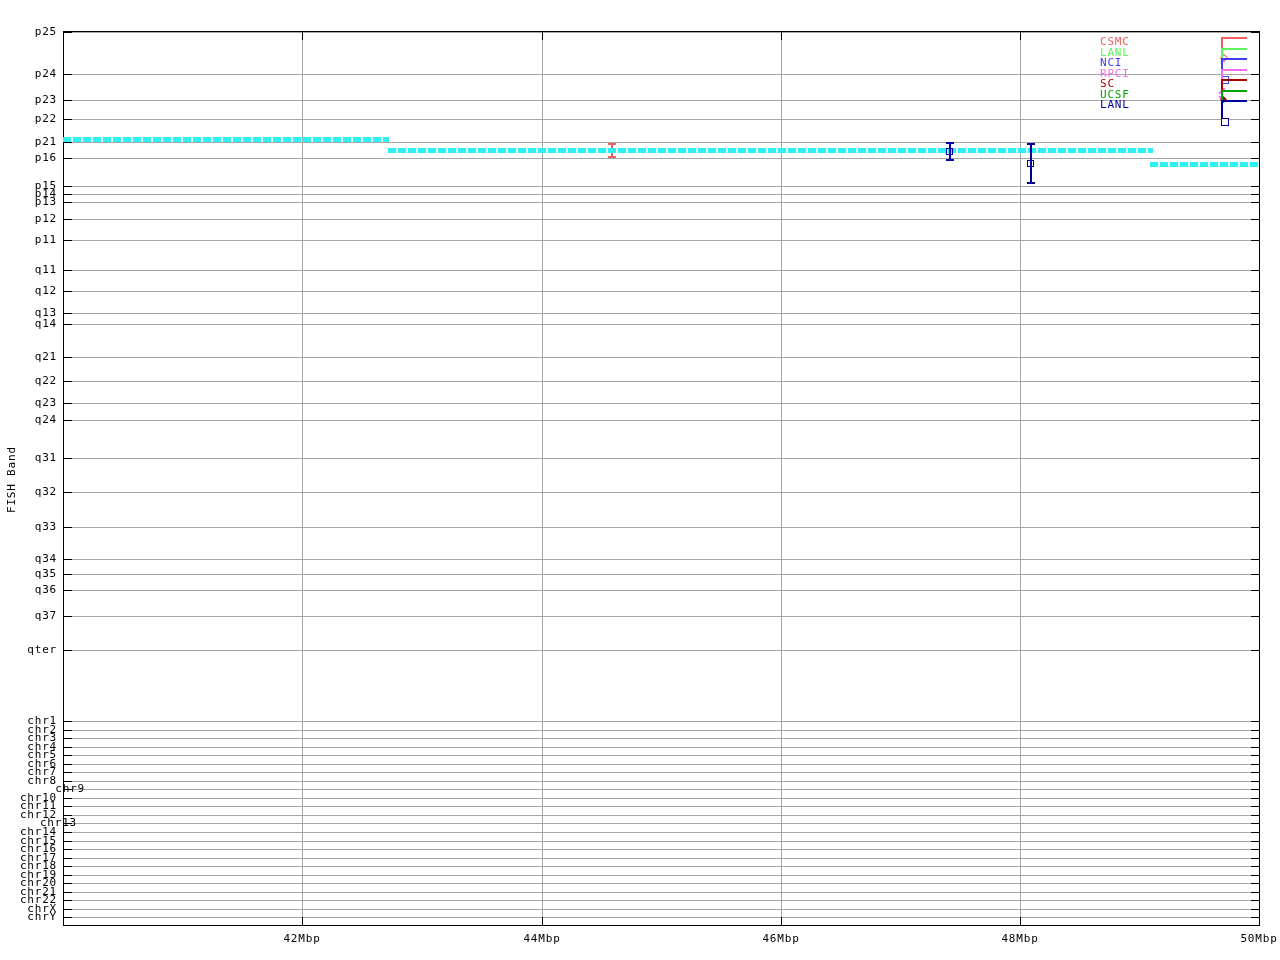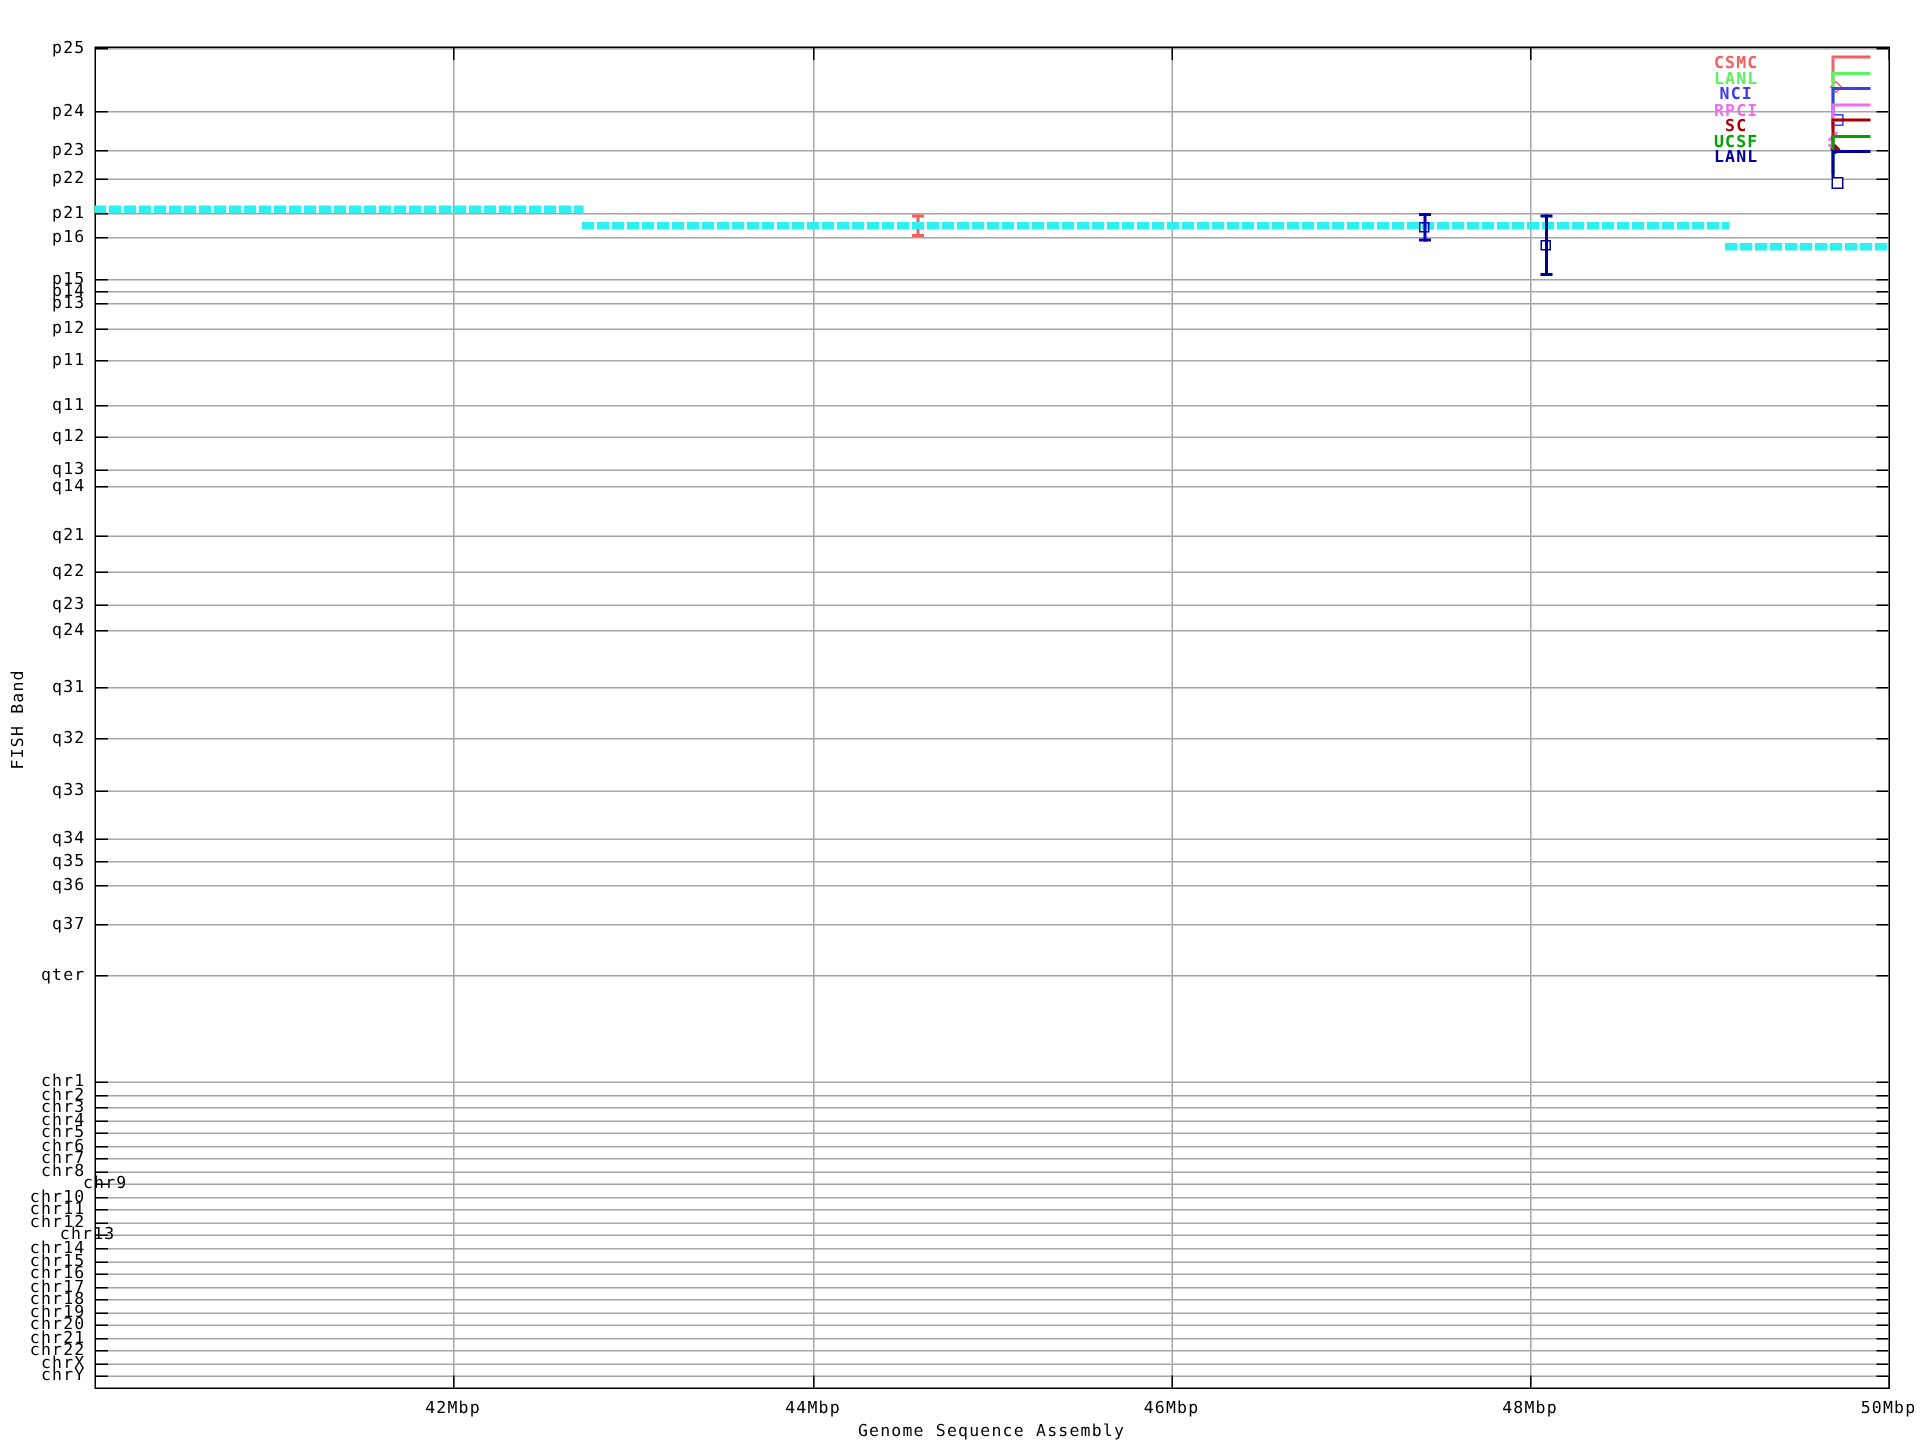--- a/index.html
+++ b/index.html
@@ -12,21 +12,21 @@
   #plot-border{border:1px solid #000;background:transparent;}
   .hgrid{height:1px;background:#a6a6a6;}
   .vgrid{width:1px;background:#a6a6a6;}
   .tick{background:#000000;}
   .ylab{text-align:right;line-height:10px;height:10px;white-space:nowrap;}
   .xlab{text-align:center;white-space:nowrap;}
   .band{height:5px;}
   .vbar{width:2px;}
   .cap{height:2px;}
   .sq{width:5px;height:5px;background:#ffffff;}
-  .legend-label{text-align:center;white-space:nowrap;line-height:11px;font-weight:bold;}
+  .legend-label{text-align:left;white-space:nowrap;line-height:11px;}
   .legend-sample{height:10px;}
   #title{text-align:center;white-space:nowrap;}
   #xlabel{text-align:center;white-space:nowrap;}
   #ylabel{transform:rotate(-90deg);transform-origin:0 0;white-space:nowrap;}
 </style>
 </head>
 <body>
 
 <div id="canvas">
 
@@ -326,15 +326,14 @@
       </div>
       <div class="abs legend-label" style="left: 1100px; top: 99px; width: 115px; color: rgb(0, 0, 160);">LANL</div>
       <div class="abs legend-sample" style="left: 1221px; top: 100px; width: 26px;">
         <div style="left: 0px; top: 4px; width: 26px; height: 2px; background: rgb(0, 0, 160);"></div>
         <div style="left: 0px; top: 1px; width: 2px; height: 8px; background: rgb(0, 0, 160);"></div>
         <div style="left: 24px; top: 1px; width: 2px; height: 8px; background: rgb(0, 0, 160);"></div>
         <div style="left: 9px; top: 1px; width: 6px; height: 6px; border: 1.5px solid rgb(0, 0, 160); background: rgb(255, 255, 255);"></div>
       </div>
     </div>
 
-  <div id="xlabel" class="abs" style="left:63px;top:947px;width:1196px;">Genome Sequence Assembly</div>
   <div id="ylabel" class="abs" style="left:5px;top:513px;">FISH Band</div>
 </div>
 
 </body></html>

